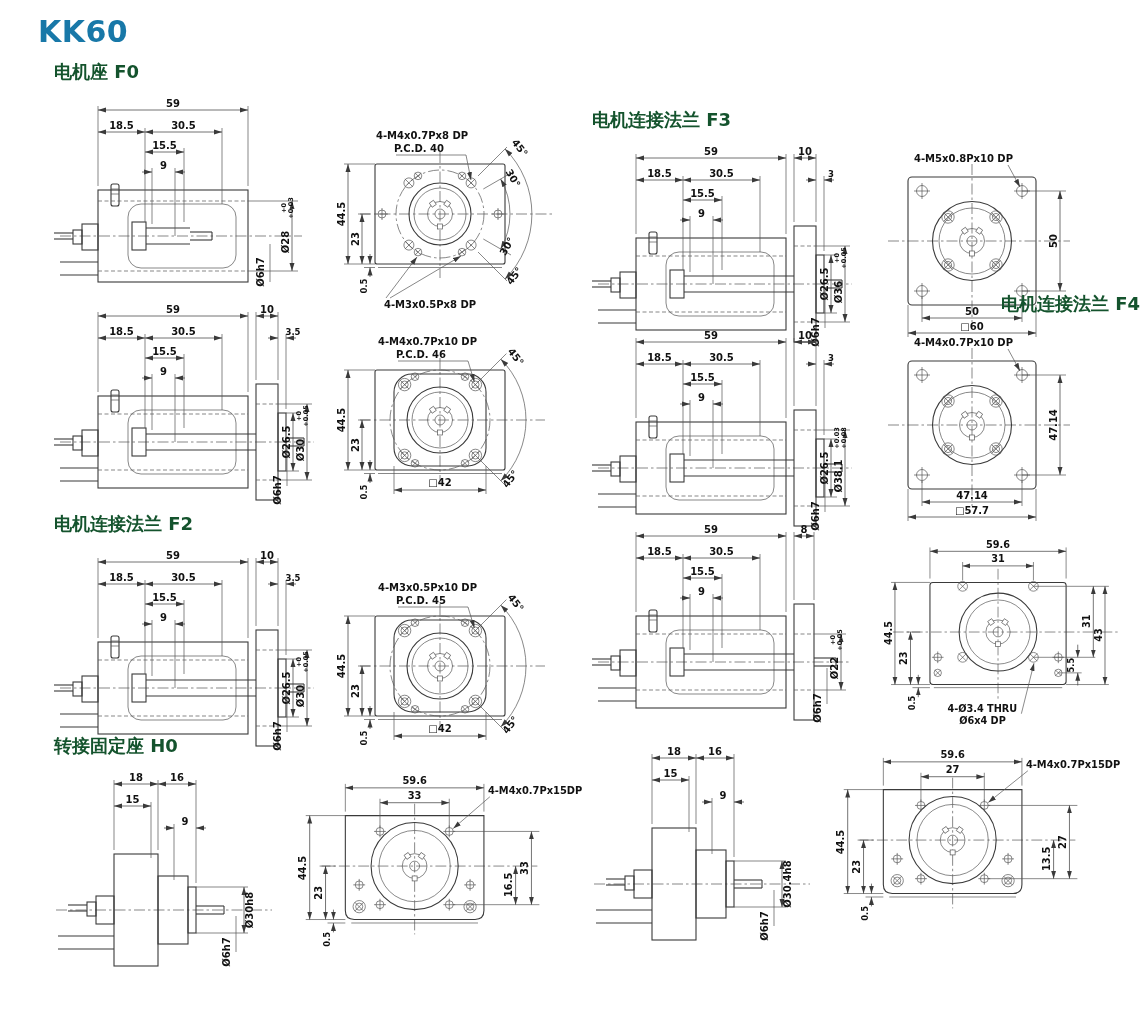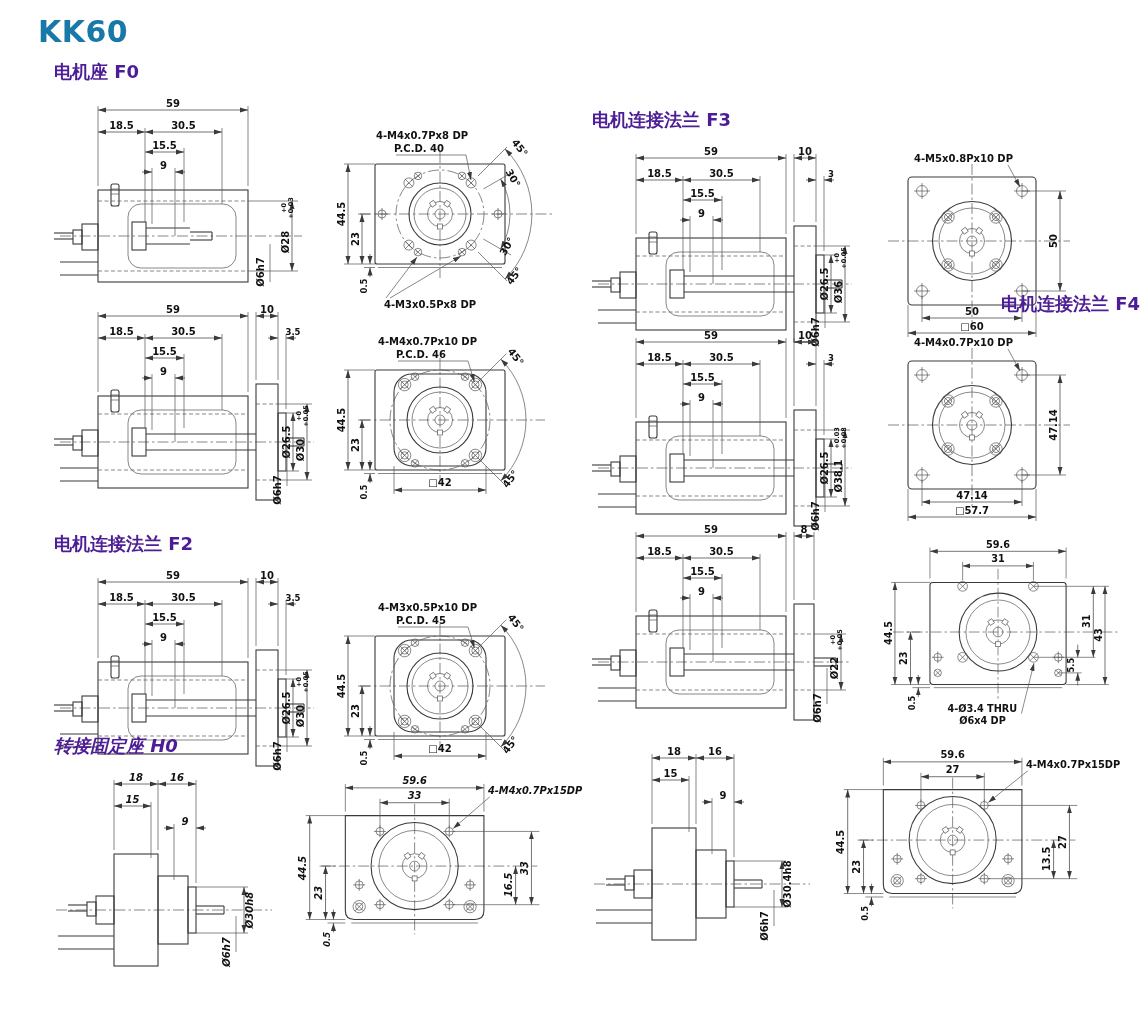--- a/index.html
+++ b/index.html
@@ -1,19 +1,19 @@
 <!DOCTYPE html>
 <html><head>
 <meta charset="utf-8">
 <style>
   html,body{margin:0;padding:0;background:#fff;}
   .page{position:relative;width:1142px;height:1012px;background:#ffffff;font-family:"DejaVu Sans",sans-serif;overflow:hidden;}
   .brand{position:absolute;left:38px;top:14px;font-size:30px;font-weight:bold;color:#1878a8;letter-spacing:.5px;}
   .section{position:absolute;width:562px;}
-  .sec-title{font-size:18px;font-weight:bold;color:#4c1d95;margin:0 0 2px 14px;}
+  .sec-title{font-size:18px;font-weight:bold;color:#14532d;margin:0 0 2px 14px;}
   .views{display:flex;align-items:flex-start;}
   .side{margin-top:8px;flex:none;}
   .front{flex:none;}
   .mtA{margin-top:40px;} .mtC{margin-top:16px;} .mtD{margin-top:21px;} .mtE{margin-top:13px;}
   svg{overflow:visible;}
   svg text{font-family:"DejaVu Sans",sans-serif;fill:#111;}
   .tx{font-size:10px;font-weight:bold;}
   .t9{font-size:8.5px;font-weight:bold;}
   .t6{font-size:6.5px;font-weight:bold;}
   .lab{font-size:10px;font-weight:bold;}
@@ -477,21 +477,21 @@
         <line class="d" x1="64" y1="168" x2="164" y2="168" marker-start="url(#ar)" marker-end="url(#ar)"></line>
         <text class="tx mid" x="114" y="164.5">47.14</text>
         <line class="th" x1="50" y1="155" x2="50" y2="187"></line>
           <line class="th" x1="178" y1="155" x2="178" y2="187"></line>
         <line class="d" x1="50" y1="183" x2="178" y2="183" marker-start="url(#ar)" marker-end="url(#ar)"></line>
         <text class="tx mid" x="114" y="179.5">□57.7</text>
       </svg>
     </div>
   </div>
 
-  <div class="section" style="left:40px;top:532px;">
+  <div class="section" style="left:40px;top:512px;">
     <h2 class="sec-title">电机连接法兰 F2</h2>
     <div class="views">
       <svg class="side" width="280" height="212" viewBox="0 0 280 212">
         <line class="cl" x1="20" y1="142" x2="274" y2="142"></line>
         <rect class="s" x="58" y="96" width="150" height="92"></rect>
         <line class="s" x1="20" y1="168" x2="58" y2="168"></line>
           <line class="s" x1="20" y1="181" x2="58" y2="181"></line>
         <rect class="s" x="42" y="130" width="16" height="26"></rect>
           <rect class="s" x="33" y="136" width="9" height="14"></rect>
         <line class="s" x1="14" y1="139" x2="33" y2="139"></line>
@@ -699,21 +699,21 @@
         <text class="tx mid" x="238.5" y="88" transform="rotate(-90 238.5 88)">31</text>
         <line class="d" x1="254" y1="52" x2="254" y2="153" marker-start="url(#ar)" marker-end="url(#ar)"></line>
         <text class="tx mid" x="250.5" y="102" transform="rotate(-90 250.5 102)">43</text>
         <text class="lab" x="92" y="181">4-Ø3.4 THRU</text>
         <text class="lab" x="104" y="194">Ø6x4 DP</text>
         <path class="th" d="M168,183 L181,131" marker-end="url(#ar)"></path>
       </svg>
     </div>
   </div>
 
-  <div class="section" style="left:40px;top:734px;font-style:italic;">
+  <div class="section" style="left:40px;top:734px;">
     <h2 class="sec-title">转接固定座 H0</h2>
     <div class="views">
       <svg class="side" width="240" height="212" viewBox="0 0 240 212">
         <line class="cl" x1="16" y1="142" x2="232" y2="142"></line>
         <rect class="s" x="74" y="86" width="44" height="112"></rect>
         <rect class="s" x="56" y="128" width="18" height="28"></rect>
           <rect class="s" x="47" y="134" width="9" height="14"></rect>
         <line class="s" x1="28" y1="137" x2="47" y2="137"></line>
           <line class="s" x1="28" y1="143" x2="47" y2="143"></line>
         <line class="s" x1="18" y1="168" x2="74" y2="168"></line>

